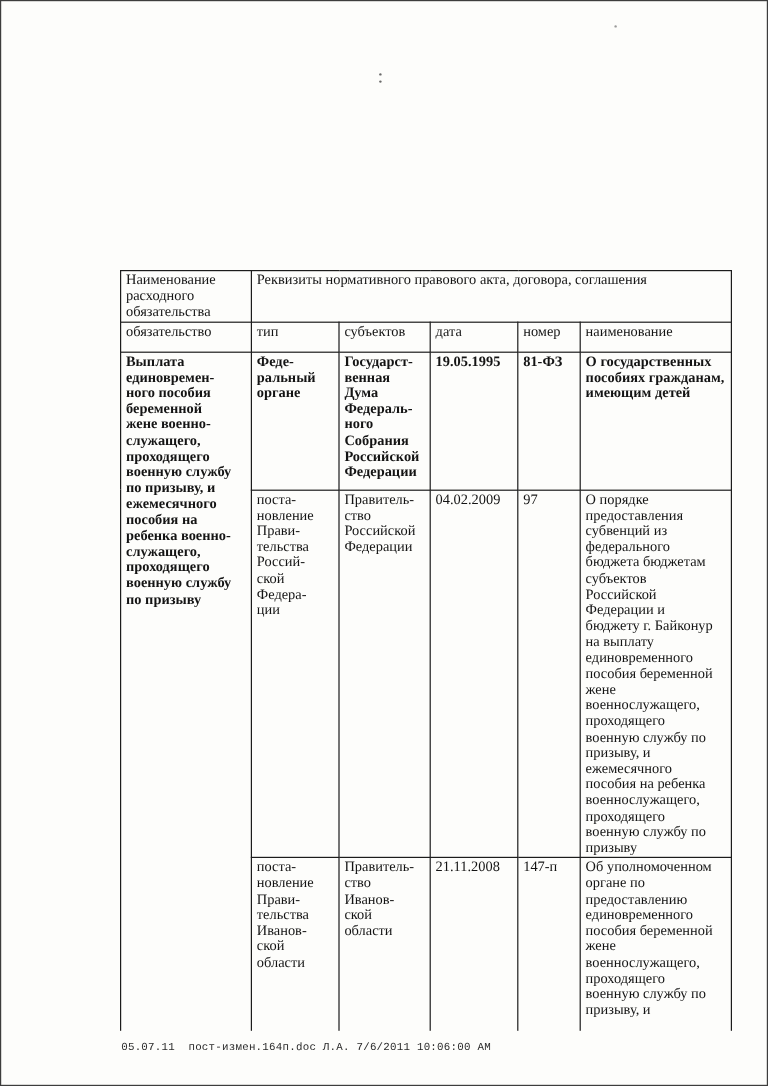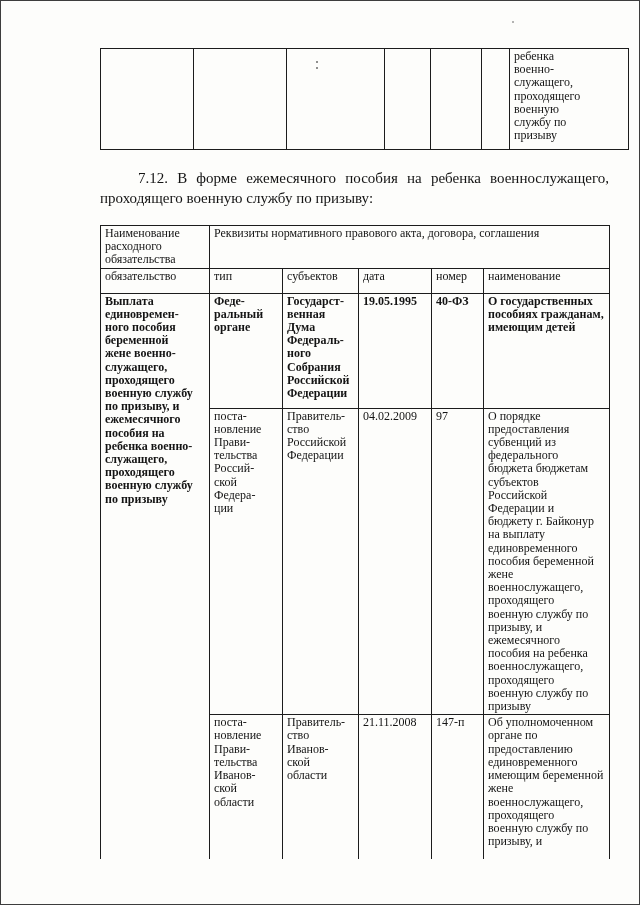--- a/index.html
+++ b/index.html
@@ -61,50 +61,21 @@
     border-radius:50%;
   }
 </style>
 </head>
 <body>
 
 <div class="page">
 
   <div class="speck"></div>
 
-  <table class="frag">
-    <colgroup>
-      <col style="width:93px">
-        <col style="width:93px">
-        <col style="width:98px">
-      <col style="width:46px">
-        <col style="width:51px">
-        <col style="width:28px">
-      <col style="width:119px">
-    </colgroup>
-    <tbody>
-        <tr>
-      <td></td>
-      <td></td>
-      <td></td>
-      <td></td>
-      <td></td>
-      <td></td>
-      <td>ребенка
-военно-
-служащего,
-проходящего
-военную
-службу по
-призыву</td>
-    </tr>
-  </tbody>
-    </table>
-
-  <p class="para">7.12. В форме ежемесячного пособия на ребенка военнослужащего, проходящего военную службу по призыву:</p>
+
 
   <table class="main">
     <colgroup>
       <col style="width:109px">
         <col style="width:73px">
         <col style="width:76px">
       <col style="width:73px">
         <col style="width:52px">
         <col style="width:126px">
     </colgroup>
@@ -145,21 +116,21 @@
 органе</td>
       <td>Государст-
 венная
 Дума
 Федераль-
 ного
 Собрания
 Российской
 Федерации</td>
       <td>19.05.1995</td>
-      <td>40-ФЗ</td>
+      <td>81-ФЗ</td>
       <td>О государственных
 пособиях гражданам,
 имеющим детей</td>
     </tr>
     <tr class="row2">
       <td>поста-
 новление
 Прави-
 тельства
 Россий-
@@ -208,24 +179,25 @@
 ство
 Иванов-
 ской
 области</td>
       <td>21.11.2008</td>
       <td>147-п</td>
       <td>Об уполномоченном
 органе по
 предоставлению
 единовременного
-имеющим беременной
+пособия беременной
 жене
 военнослужащего,
 проходящего
 военную службу по
 призыву, и</td>
     </tr>
   </tbody>
     </table>
 
+  <div class="footer">05.07.11  пост-измен.164п.doc Л.А. 7/6/2011 10:06:00 AM</div>
 
 </div>
 
 </body></html>

